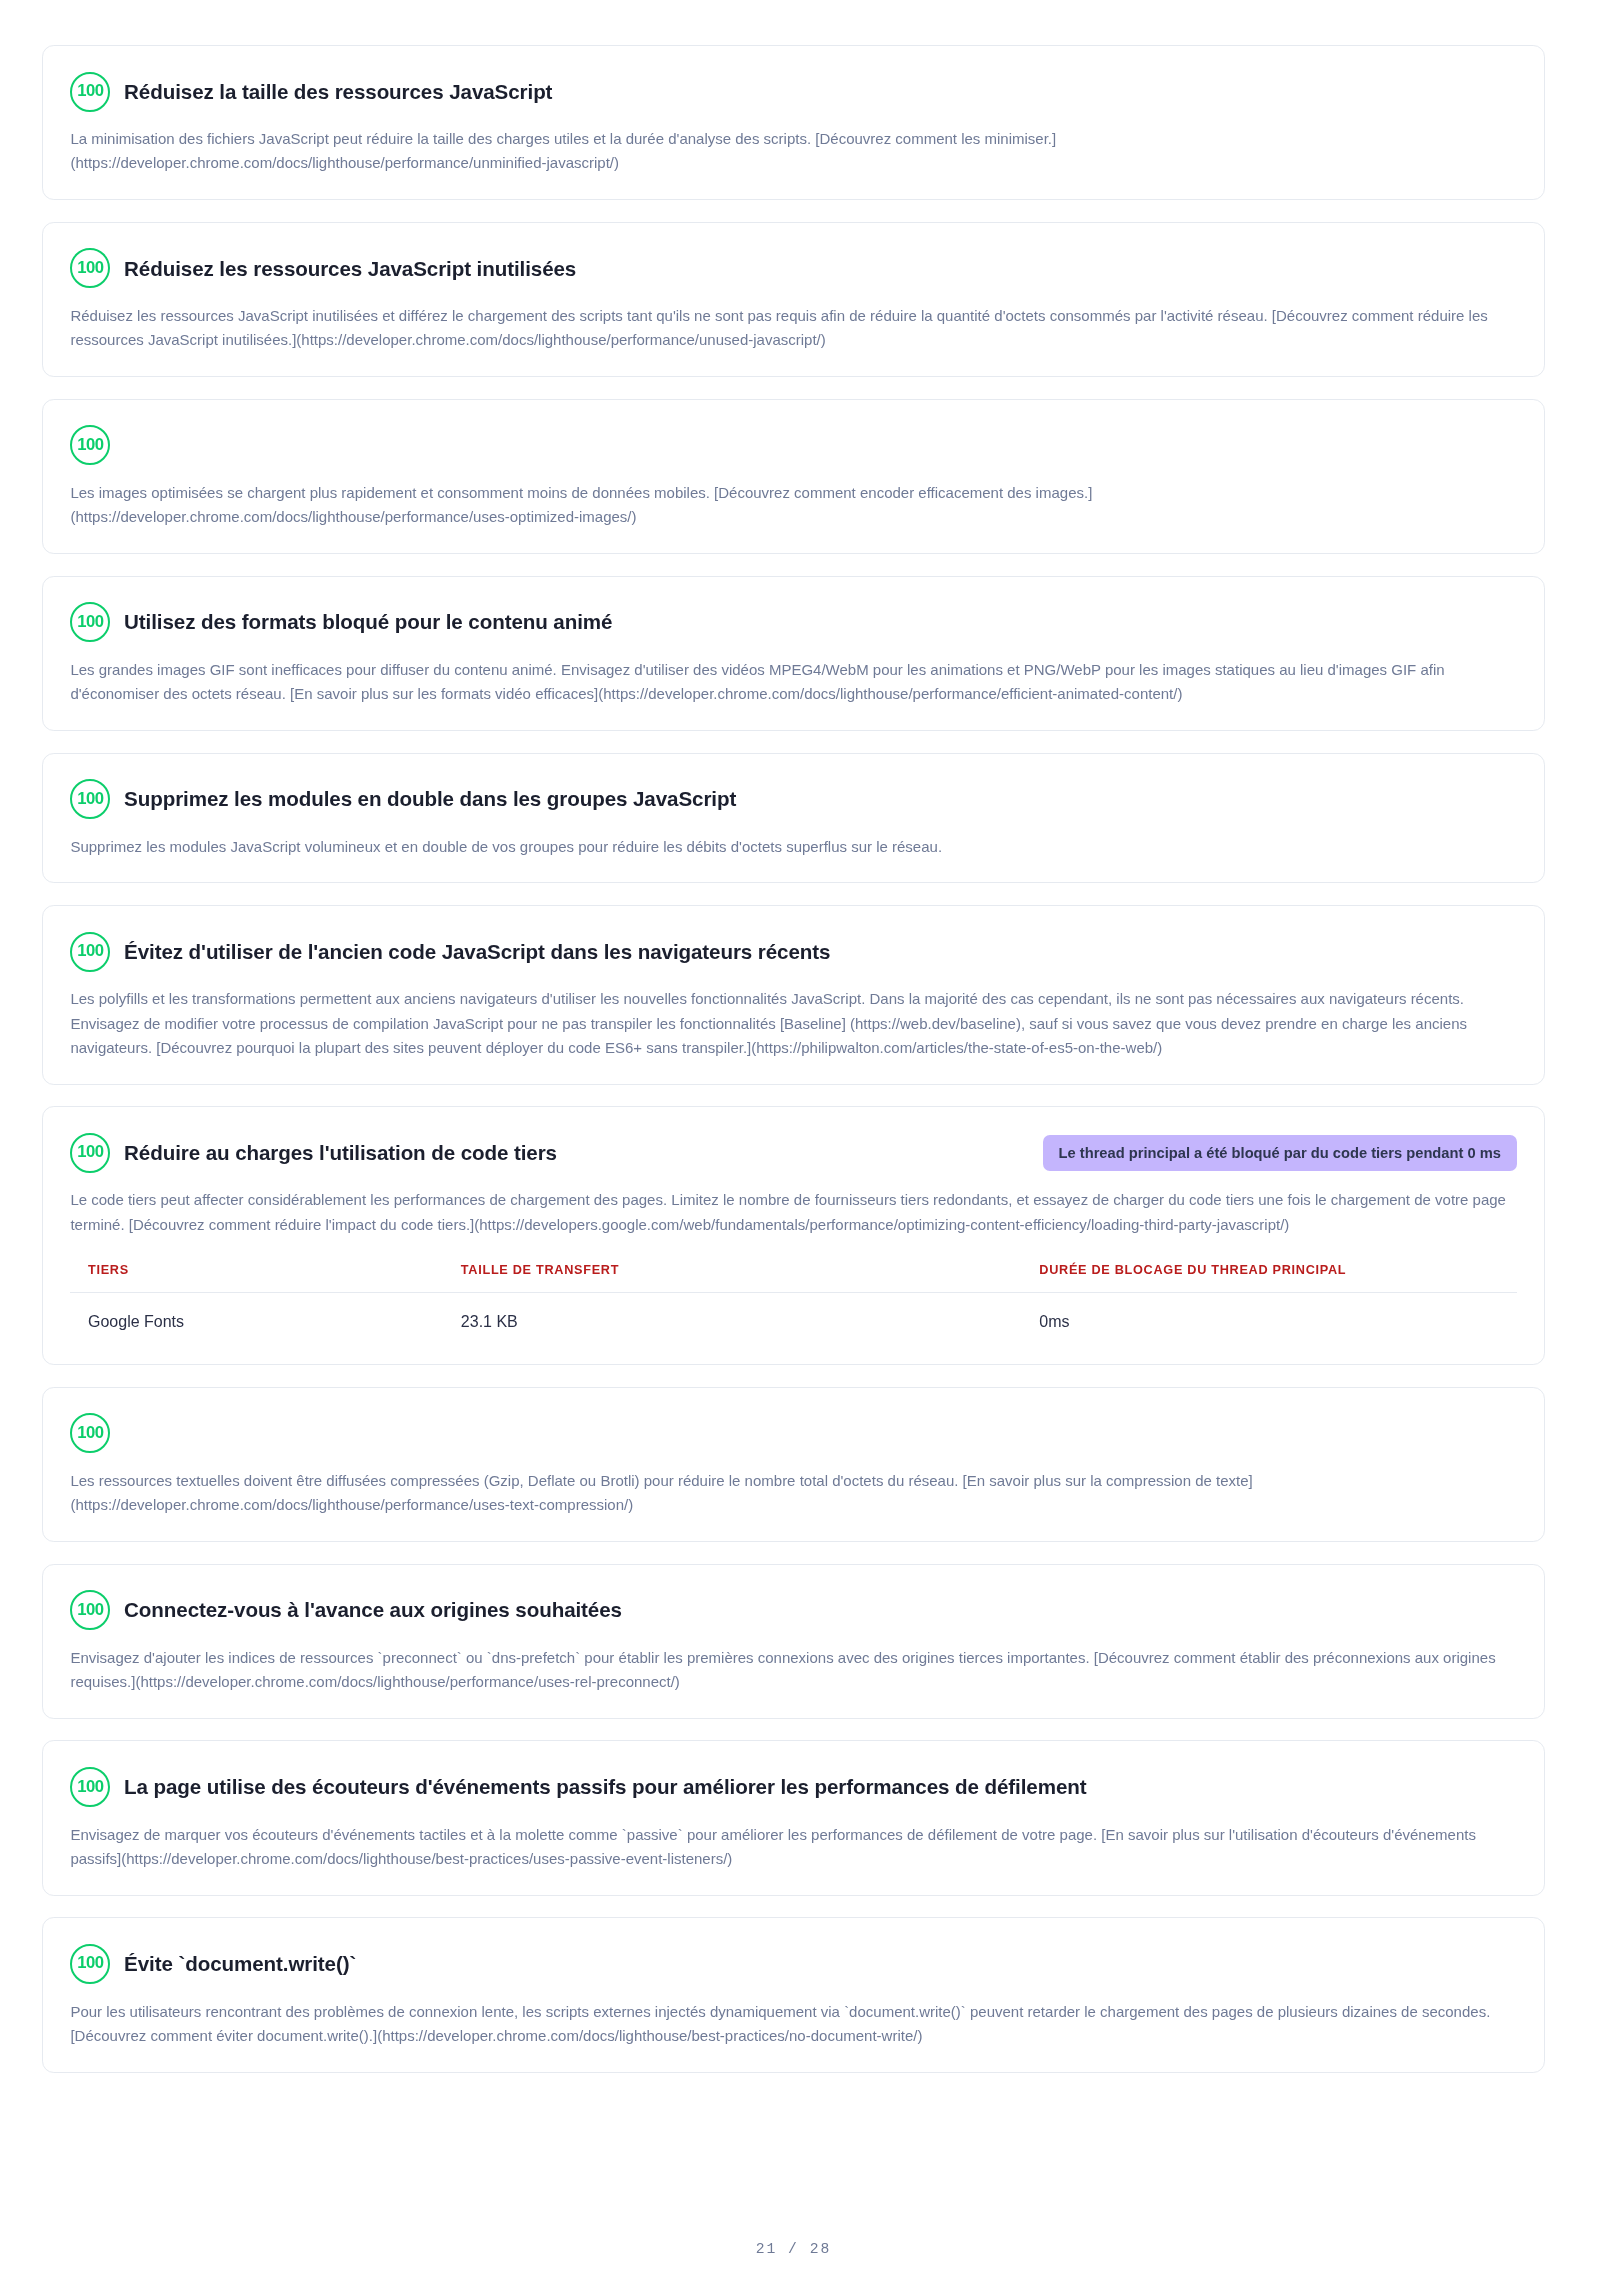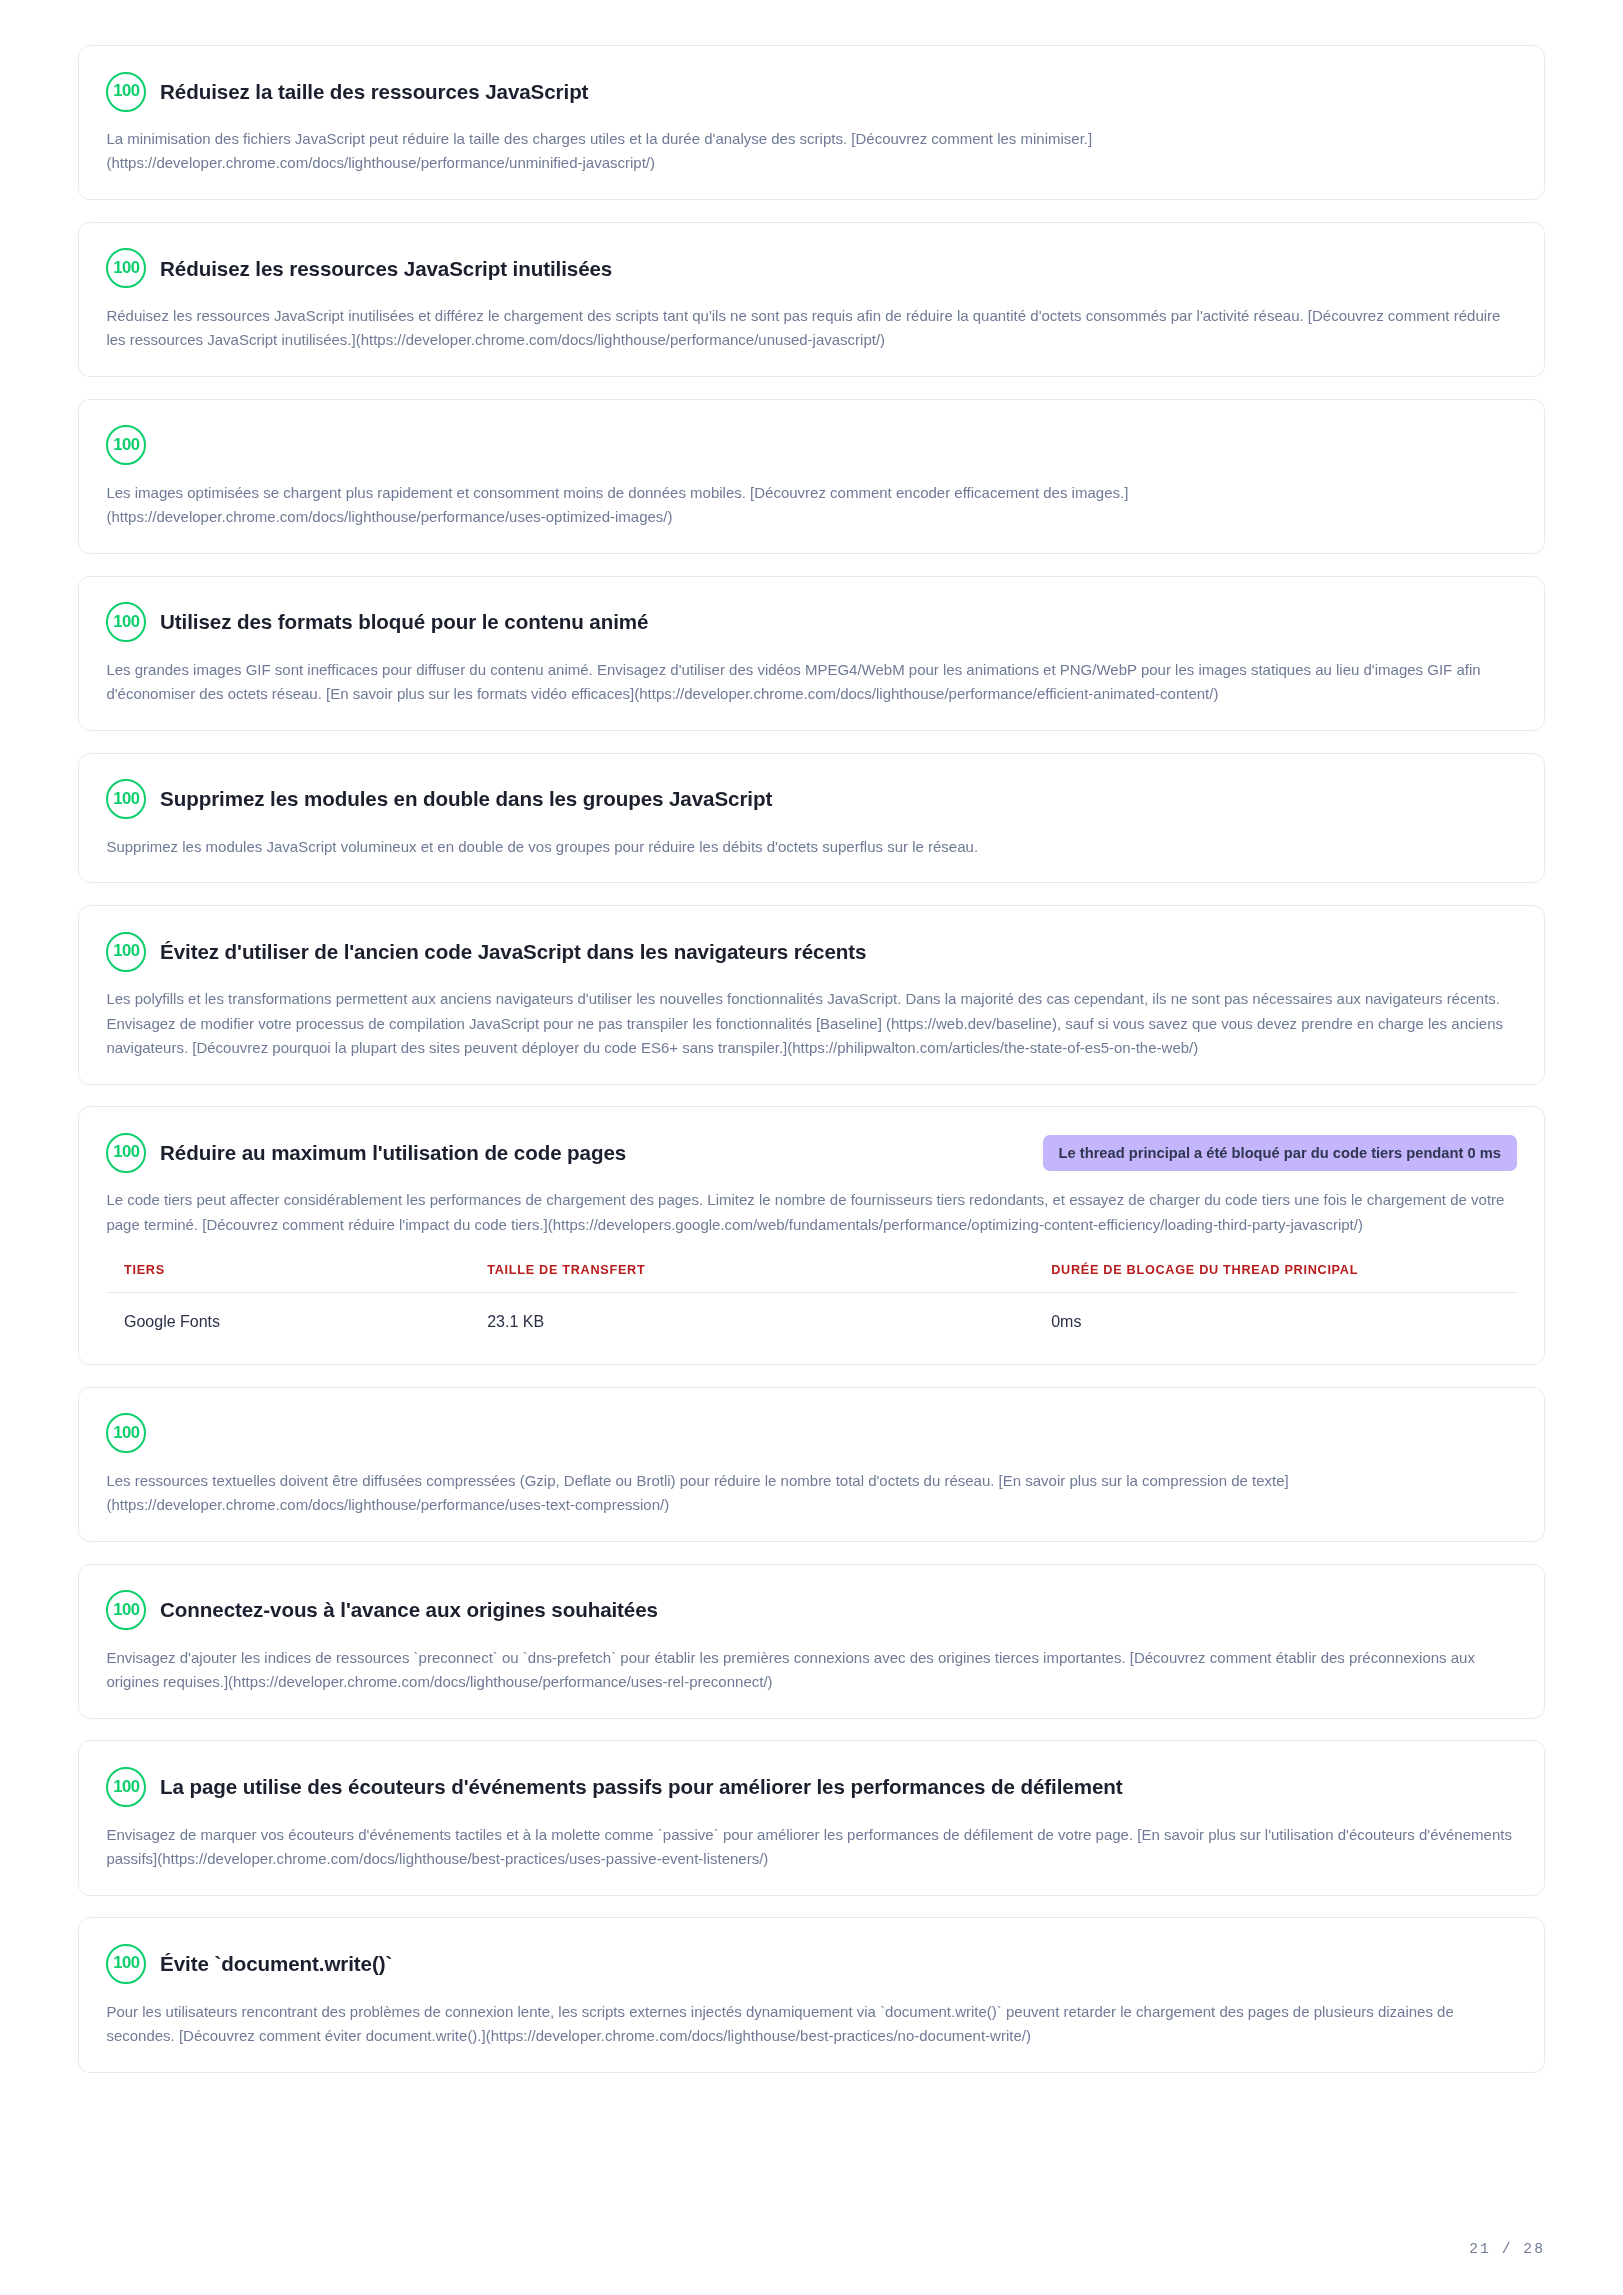--- a/index.html
+++ b/index.html
@@ -11,24 +11,23 @@
     font-family: "Liberation Sans", sans-serif;
   }
   body {
     width: 1623px;
     min-height: 2296px;
     position: relative;
   }
   .page {
     width: 1623px;
     min-height: 2296px;
-    padding: 45px 78px 0 78px;
+    padding: 45px 78px 0 42px;
     display: flex;
     flex-direction: column;
-    align-items: flex-end;
   }
   .audit-list {
     display: flex;
     flex-direction: column;
     gap: 21.6px;
   }
   .audit-card {
     border: 1px solid #e6eaf0;
     border-radius: 11.8px;
     background: #ffffff;
@@ -156,21 +155,21 @@
       <div class="audit-card">
         <div class="card-head">
           <div class="score-badge">100</div>
           <div class="card-title">Évitez d'utiliser de l'ancien code JavaScript dans les navigateurs récents</div>
         </div>
         <div class="card-desc">Les polyfills et les transformations permettent aux anciens navigateurs d'utiliser les nouvelles fonctionnalités JavaScript. Dans la majorité des cas cependant, ils ne sont pas nécessaires aux navigateurs récents. Envisagez de modifier votre processus de compilation JavaScript pour ne pas transpiler les fonctionnalités [Baseline] (https://web.dev/baseline), sauf si vous savez que vous devez prendre en charge les anciens navigateurs. [Découvrez pourquoi la plupart des sites peuvent déployer du code ES6+ sans transpiler.](https://philipwalton.com/articles/the-state-of-es5-on-the-web/)</div>
       </div>
       <div class="audit-card">
         <div class="card-head">
           <div class="score-badge">100</div>
-          <div class="card-title">Réduire au maximum l'utilisation de code pages</div>
+          <div class="card-title">Réduire au charges l'utilisation de code tiers</div>
           <div class="thread-badge">Le thread principal a été bloqué par du code tiers pendant 0 ms</div>
         </div>
         <div class="card-desc">Le code tiers peut affecter considérablement les performances de chargement des pages. Limitez le nombre de fournisseurs tiers redondants, et essayez de charger du code tiers une fois le chargement de votre page terminé. [Découvrez comment réduire l'impact du code tiers.](https://developers.google.com/web/fundamentals/performance/optimizing-content-efficiency/loading-third-party-javascript/)</div>
         <table class="tp-table">
           <thead>
             <tr>
               <th>TIERS</th>
               <th>TAILLE DE TRANSFERT</th>
               <th>DURÉE DE BLOCAGE DU THREAD PRINCIPAL</th>
             </tr>

